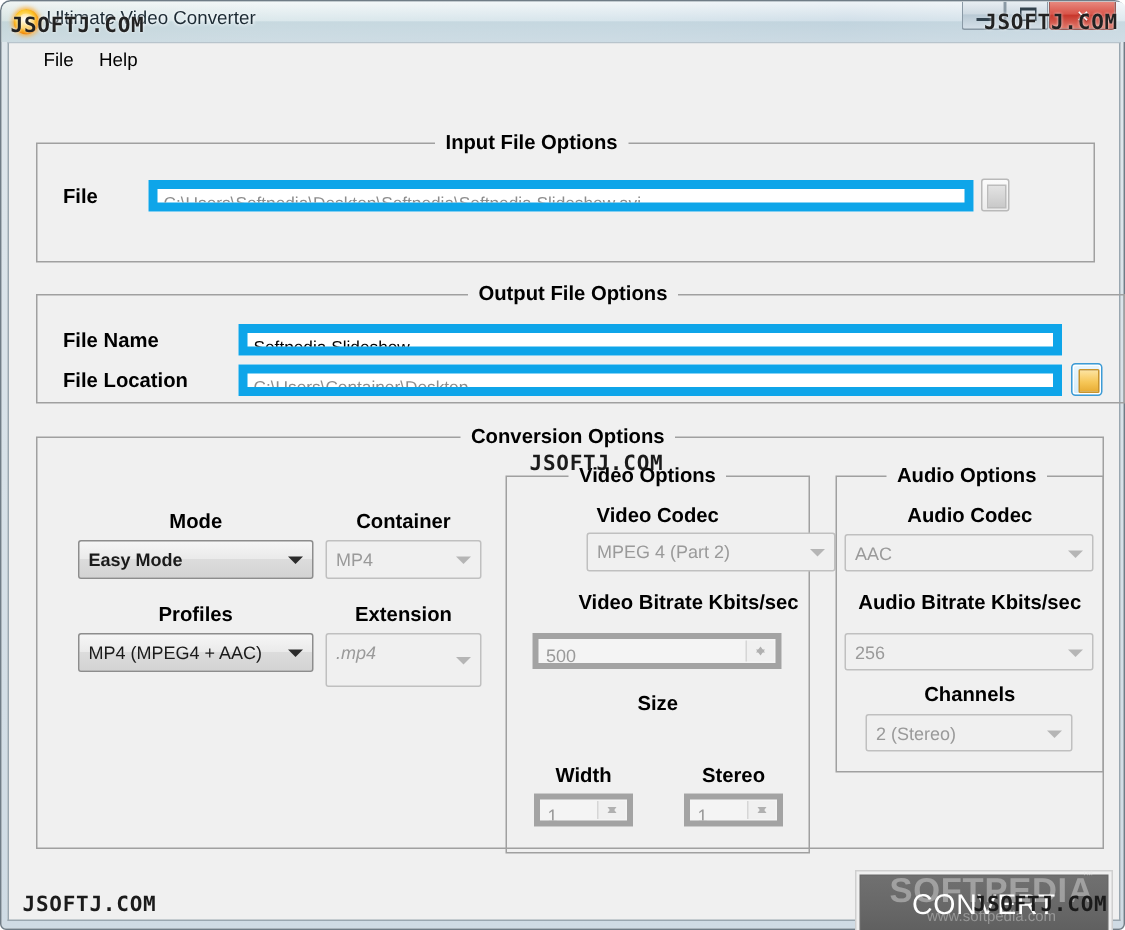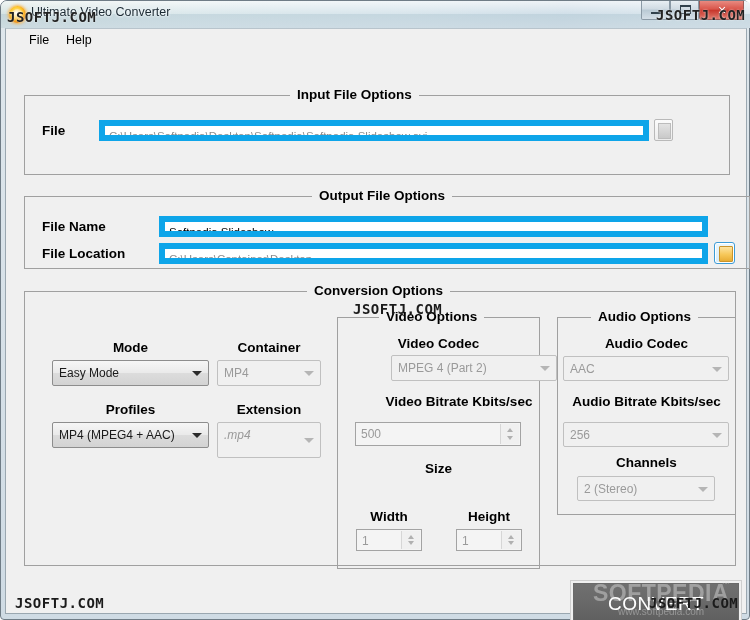--- a/index.html
+++ b/index.html
@@ -214,21 +214,21 @@
     border-left: 5px solid transparent;
     border-right: 5px solid transparent;
     border-top: 5px solid #2b2b2b;
   }
   .combo.disabled .arrow { border-top-color: #b5b5b5; }
 
   
   .spin {
     position: absolute;
     box-sizing: border-box;
-    border: 1px solid #a3a3a3;
+    border: 4px solid #a3a3a3;
     background: #f4f4f4;
     font-size: 12px;
     color: #9a9a9a;
     padding: 0 22px 0 5px;
     line-height: 22px;
     white-space: nowrap;
     overflow: hidden;
   }
   .spin .spin-btns {
     position: absolute;
@@ -402,21 +402,21 @@
     <div class="tinput placeholder" style="left:153px; top:214px; width:549px; height:21px;">C:\Users\Container\Desktop</div>
     <div class="browse" id="browse-output" style="left:708px; top:213px; width:21px; height:22px;">
       <div class="folder"></div>
     </div>
 
     <div class="groupbox" id="grp-conversion">
       <div class="group-title" style="left:282px;">Conversion Options</div>
     </div>
 
     <div class="lbl-center" style="left:46px; top:311px; width:157px;">Mode</div>
-    <div class="combo" style="left:46px; top:331px; width:157px; height:26px;">
+    <div class="combo" style="left:46px; top:331px; width:157px; height:26px;font-weight:bold;">
       <span>Easy Mode</span>
       <span class="arrow"></span>
     </div>
 
     <div class="lbl-center" style="left:211px; top:311px; width:104px;">Container</div>
     <div class="combo disabled" style="left:211px; top:331px; width:104px; height:26px;">
       <span>MP4</span>
       <span class="arrow"></span>
     </div>
 
@@ -454,21 +454,21 @@
 
     <div class="lbl-center" style="left:340px; top:480px; width:86px;">Width</div>
     <div class="spin" style="left:350px; top:500px; width:66px; height:22px;">
       <span>1</span>
       <span class="spin-btns">
         <span class="spin-up"></span>
         <span class="spin-dn"></span>
       </span>
     </div>
 
-    <div class="lbl-center" style="left:440px; top:480px; width:86px;">Height</div>
+    <div class="lbl-center" style="left:440px; top:480px; width:86px;">Stereo</div>
     <div class="spin" style="left:450px; top:500px; width:66px; height:22px;">
       <span>1</span>
       <span class="spin-btns">
         <span class="spin-up"></span>
         <span class="spin-dn"></span>
       </span>
     </div>
 
     <div class="groupbox" id="grp-audio">
       <div class="group-title" style="left:33px;">Audio Options</div>

